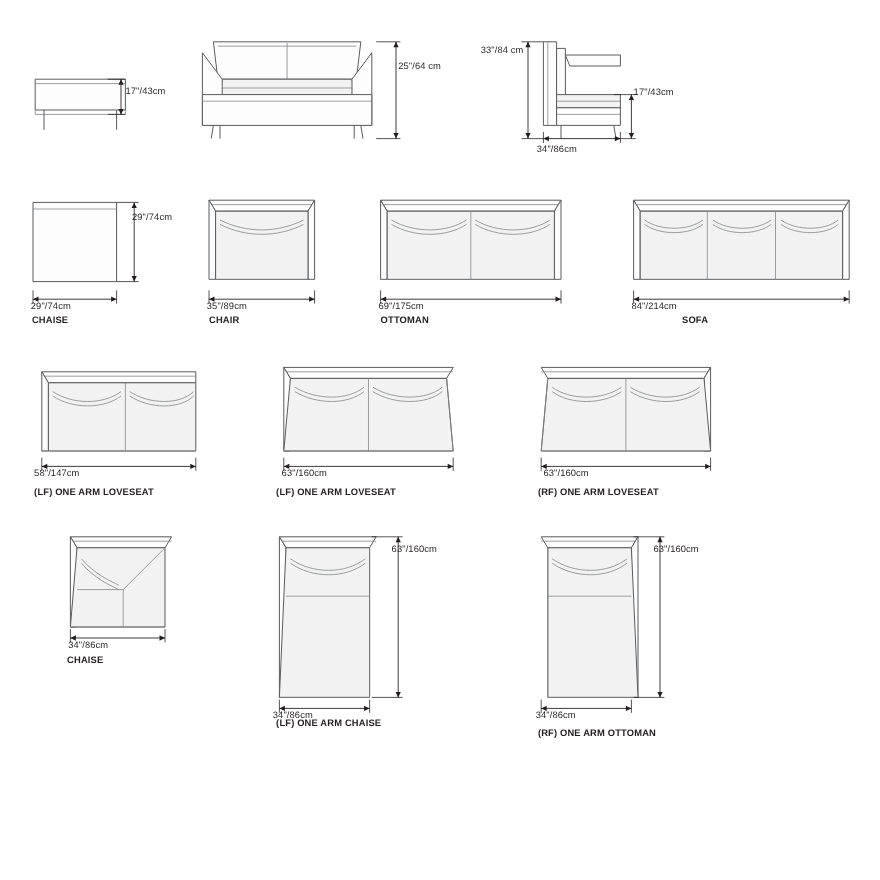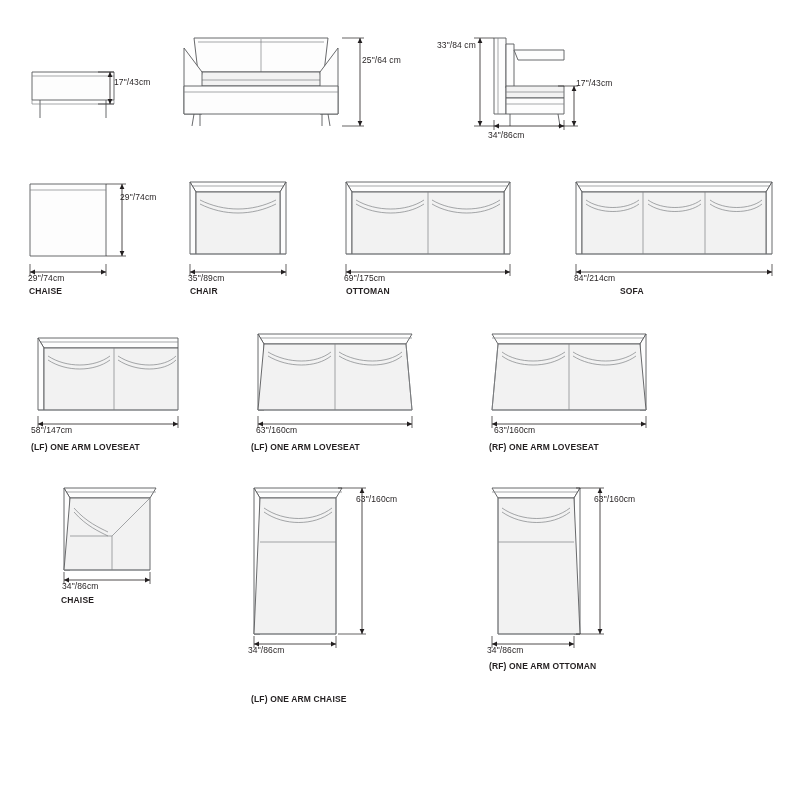--- a/index.html
+++ b/index.html
@@ -419,21 +419,21 @@
   <div class="item" style="left:240px; top:634px;">
     <svg width="116" height="20" viewBox="0 0 116 20">
       <polyline class="dim-thin" points="14,2 14,14"></polyline>
       <polyline class="dim-thin" points="96,2 96,14"></polyline>
       <polyline class="dim" points="14,10 96,10"></polyline>
       <polygon fill="#231f20" points="14,10 19,7.6 19,12.4"></polygon>
       <polygon fill="#231f20" points="96,10 91,7.6 91,12.4"></polygon>
     </svg>
   </div>
   <div class="lbl" style="left:248px; top:645px;">34"/86cm</div>
-  <div class="lbl bold" style="left:251px; top:694px;">(LF) ONE ARM CHAISE</div>
+  <div class="lbl bold" style="left:251px; top:652px;">(LF) ONE ARM CHAISE</div>
 
   <div class="item" style="left:478px; top:484px;">
     <svg width="116" height="160" viewBox="0 0 116 160">
       <polygon class="fill-lt" points="14,4 102,4 96,14 20,14"></polygon>
       <polyline class="ln-thin" points="14,8 102,8"></polyline>
       <polygon class="fill-lt" points="102,4 96,14 96,150 102,150"></polygon>
       <polygon class="fill-md" points="20,14 96,14 102,150 20,150"></polygon>
       <path class="ln-thin" d="M 24 24 C 44 38, 74 38, 92 24"></path>
       <path class="ln-thin" d="M 24 28 C 44 42, 74 42, 92 28"></path>
       <polyline class="ln-thin" points="20,58 96,58"></polyline>

